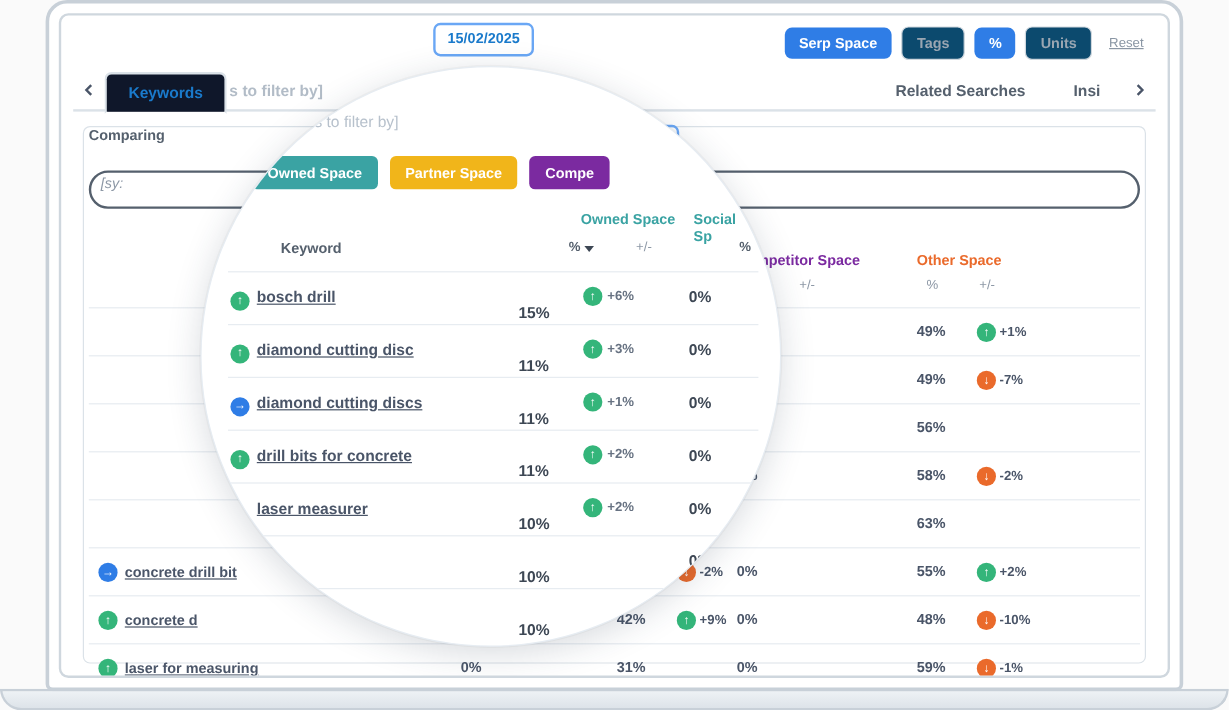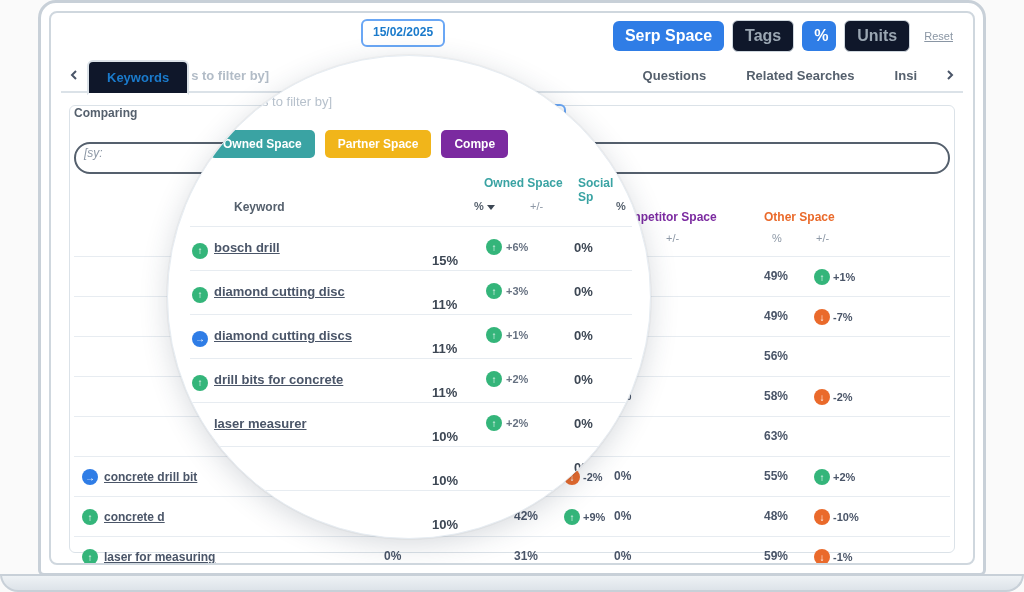--- a/index.html
+++ b/index.html
@@ -53,25 +53,25 @@
     left: 310px; top: 6px;
     height: 28px;
     border: 2px solid #6aa7f5;
     color: #1a7acb;
     font-size: 12px; font-weight: 600;
     padding: 4px 10px;
     border-radius: 6px;
     background: #fff;
   }
   .btn {
-    border: none; border-radius: 6px; font-size: 16px; font-weight: 700;
+    border: none; border-radius: 6px; font-size: 12px; font-weight: 700;
     padding: 6px 12px; cursor: pointer;
   }
   .btn-blue { background: #2f7de6; color: #fff; }
-  .btn-ghost { background: #0f172a; color: #9aa6b2; border: 1px solid #cfd7de; }
+  .btn-ghost { background: #0c4a6e; color: #9aa6b2; border: 1px solid #cfd7de; }
   .btn-pct { background: #2f7de6; color: #fff; width: 34px; }
   .reset-link { font-size: 11px; color: #8a96a4; text-decoration: underline; cursor: pointer; padding: 4px 6px;}
 
   
   .tabs {
     position: absolute;
     top: 46px; left: 10px; right: 10px;
     height: 34px;
     display: flex; align-items: center;
     border-bottom: 2px solid #dbe2e8;
@@ -252,21 +252,20 @@
 
     <div class="tabs">
       <div class="tab-nav">
         <svg width="10" height="10" viewBox="0 0 10 10">
             <path d="M7 1 L3 5 L7 9" stroke="#4a5568" stroke-width="2" fill="none"></path>
           </svg>
       </div>
       <div class="tab active">Keywords</div>
       <span class="tab ghost" style="padding-left:0">s to filter by]</span>
       <div class="spacer"></div>
-      <div class="tab">Questions</div>
       <div class="tab">Related Searches</div>
       <div class="tab">Insi</div>
       <div class="tab-nav">
         <svg width="10" height="10" viewBox="0 0 10 10">
             <path d="M3 1 L7 5 L3 9" stroke="#4a5568" stroke-width="2" fill="none"></path>
           </svg>
       </div>
     </div>
 
     <div class="panel">

